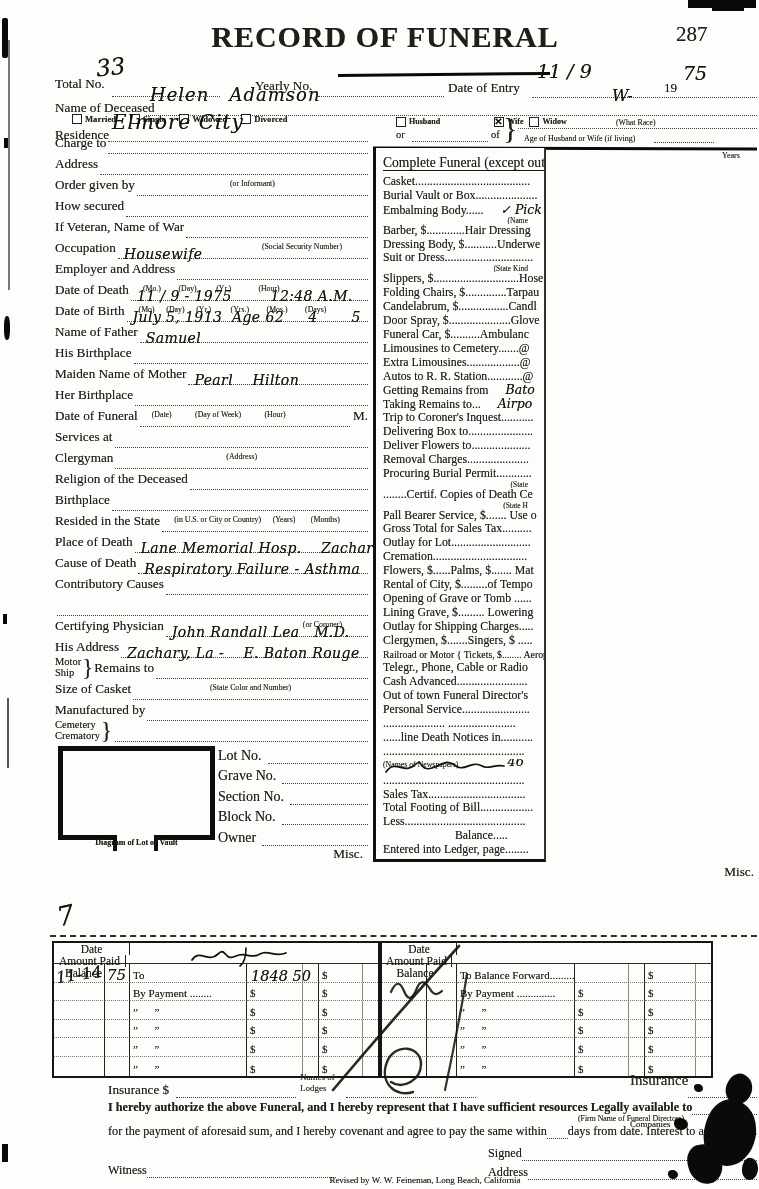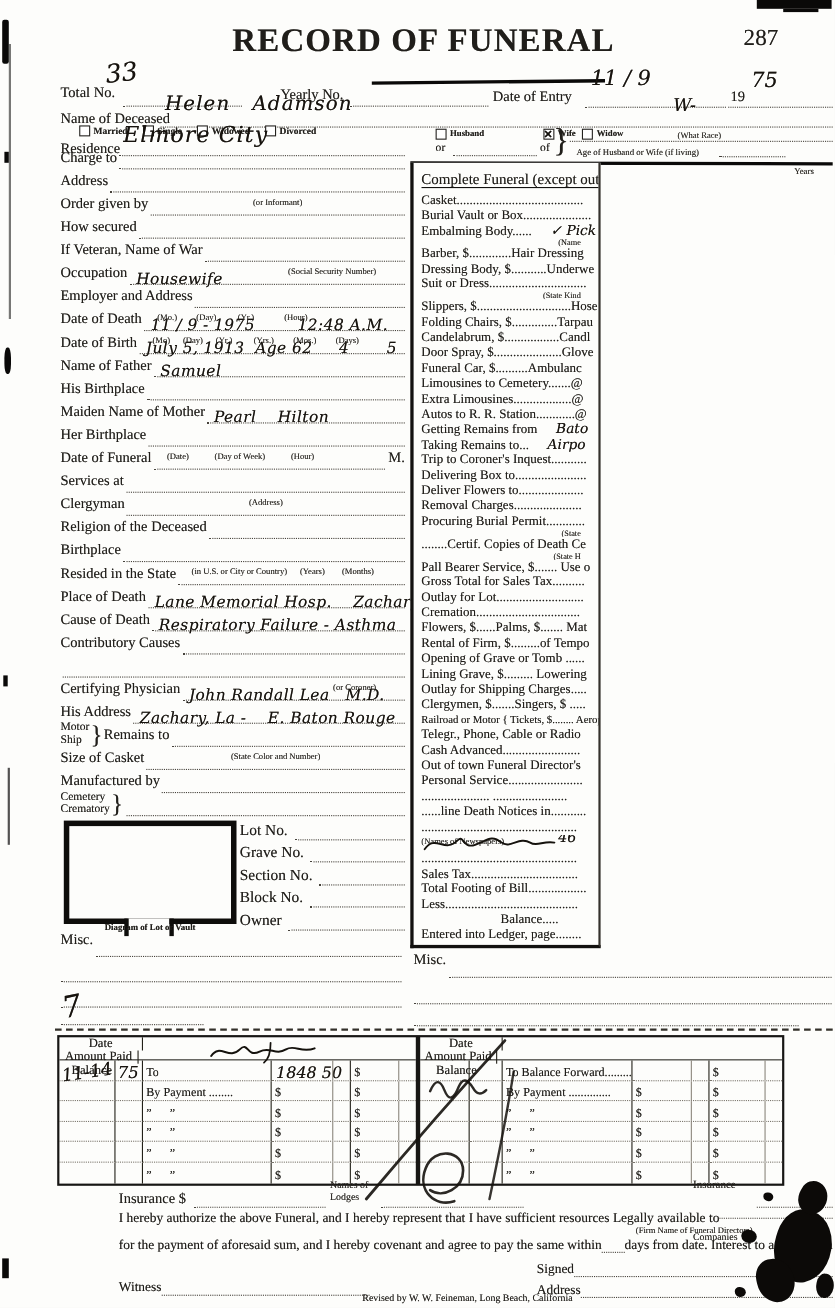--- a/index.html
+++ b/index.html
@@ -29,21 +29,21 @@
   
   .diagram{position:absolute;left:58px;top:746px;width:147px;height:84px;border:5px solid #0e0d0b;}
   .diagram .gap{position:absolute;left:36%;bottom:-7px;width:26%;height:7px;background:#fdfdfb;}
   .diagram .stub{position:absolute;bottom:-16px;width:4px;height:16px;background:#0e0d0b;}
   .diagram .s1{left:34%;} .diagram .s2{left:62%;}
   .diagcap{position:absolute;left:58px;top:838px;width:157px;text-align:center;font-size:8px;font-weight:bold;}
   .lotcol{position:absolute;left:218px;top:743px;width:150px;}
   .lrow{display:flex;align-items:flex-end;height:20.5px;font-size:14px;}
   .lrow .fline{margin-left:4px;}
   
-  .miscrow{display:flex;height:23px;font-size:13.2px;}
+  .miscrow{display:flex;align-items:flex-end;height:23px;font-size:13.2px;flex-direction:column;}
   
   .slip{position:absolute;left:373px;top:148px;width:173px;height:714px;box-sizing:border-box;
         border-left:3px solid #12110f;border-right:2px solid #34312c;border-bottom:3px solid #12110f;
         background:#fdfdfb;padding:5px 0 0 7px;overflow:hidden;}
   .sline{height:13.9px;line-height:13.9px;font-size:11.8px;white-space:nowrap;overflow:hidden;position:relative;}
   .sline.head{height:22px;line-height:19px;font-size:13.6px;}
   .sline.head .st{border-bottom:1.6px solid #12110f;padding-right:4px;}
   .sline.cap{height:7px;line-height:7px;font-size:7.5px;text-align:right;padding-right:16px;}
   .sline.cap2{height:15px;line-height:12px;font-size:7.8px;}
   .sline.small{font-size:9.8px;}
@@ -669,21 +669,21 @@
 
       <div class="sline">
         <span class="st">Cremation................................</span>
       </div>
 
       <div class="sline">
         <span class="st">Flowers, $......Palms, $....... Mat</span>
       </div>
 
       <div class="sline">
-        <span class="st">Rental of Firm, $.........of Tempo</span>
+        <span class="st">Rental of City, $.........of Tempo</span>
       </div>
 
       <div class="sline">
         <span class="st">Opening of Grave or Tomb ......</span>
       </div>
 
       <div class="sline">
         <span class="st">Lining Grave, $......... Lowering</span>
       </div>
 
@@ -1025,25 +1025,25 @@
   </svg>
   <svg class="abs" style="left:382px;top:752px;" width="145" height="28" viewBox="0 0 145 28">
     <path d="M4,20 C14,6 22,24 34,12 C40,6 38,20 50,16 C60,13 64,6 74,14 C82,20 90,8 100,14 C106,18 112,12 122,14" fill="none" stroke="#15120d" stroke-width="1.7" stroke-linecap="round"></path>
   </svg>
 
   <span class="abs lab" style="left:108px;top:1082px;">Insurance $</span>
   <div class="dl" style="left:176px;top:1097px;width:120px;"></div>
   <span class="abs cap" style="left:300px;top:1072px;font-size:9px;">Names of</span>
   <span class="abs cap" style="left:300px;top:1083px;font-size:9px;">Lodges</span>
   <div class="dl" style="left:346px;top:1097px;width:130px;"></div>
-  <span class="abs cap" style="left:630px;top:1072px;font-size:10px;text-align:right;">Insurance</span>
+  <span class="abs cap" style="left:630px;top:1072px;font-size:15px;text-align:right;">Insurance</span>
   <span class="abs cap" style="left:630px;top:1083px;font-size:9px;margin-top:36px;">Companies</span>
   <div class="dl" style="left:688px;top:1097px;width:69px;"></div>
 
-  <div class="abs" style="left:108px;top:1100px;width:649px;display:flex;align-items:center;font-size:12.2px;">
+  <div class="abs" style="left:108px;top:1100px;width:649px;display:flex;align-items:flex-end;font-size:12.2px;font-weight:bold;">
     <span>I hereby authorize the above Funeral, and I hereby represent that I have sufficient resources Legally available to</span>
       <span class="fline"></span>
   </div>
   <span class="abs cap" style="left:578px;top:1114px;">(Firm Name of Funeral Directors)</span>
   <div class="abs" style="left:108px;top:1124px;width:649px;display:flex;align-items:flex-end;font-size:12.2px;">
     <span>for the payment of aforesaid sum, and I hereby covenant and agree to pay the same within</span>
       <span class="fline"></span>
       <span>days from date. Interest to accrue from</span>
   </div>
   <div class="abs" style="left:108px;top:1212px;width:260px;display:flex;align-items:flex-end;font-size:12.2px;flex-direction:column;">

